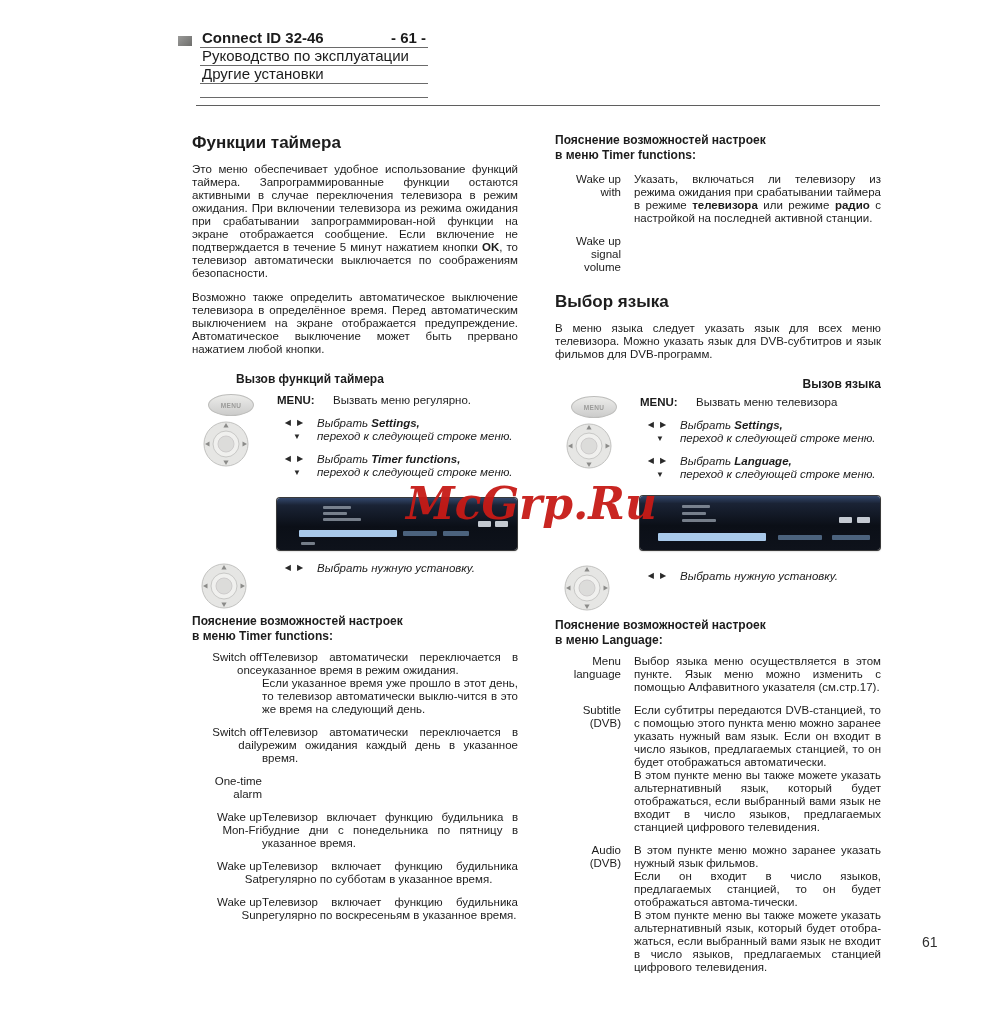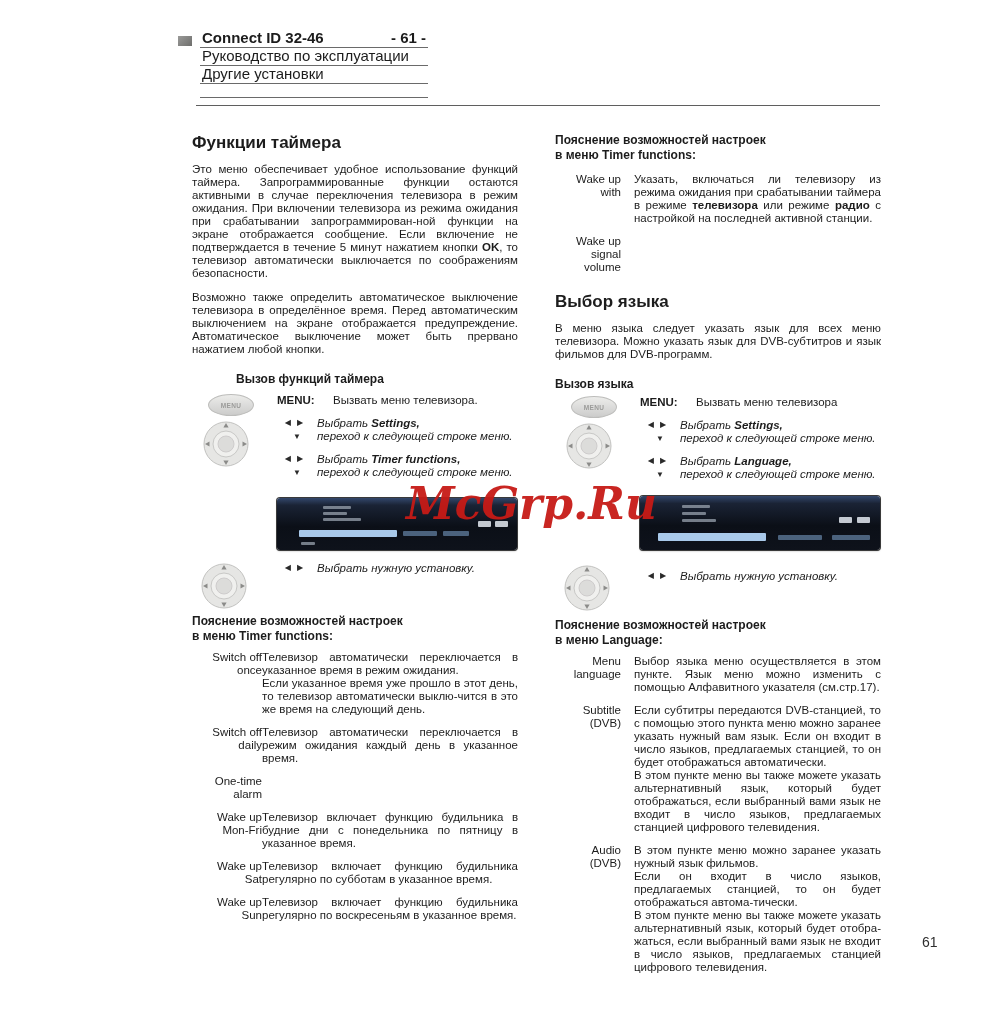--- a/index.html
+++ b/index.html
@@ -96,21 +96,21 @@
         <circle cx="24" cy="24" r="22" fill="#e6e6e4" stroke="#c2c2c0"></circle>
         <circle cx="24" cy="24" r="13" fill="#f0f0ee" stroke="#c8c8c6"></circle>
         <circle cx="24" cy="24" r="8" fill="#dcdcda" stroke="#cecccc"></circle>
         <path d="M24 3 l2.6 4.5 h-5.2 z" fill="#8b8b89"></path>
         <path d="M24 45 l2.6 -4.5 h-5.2 z" fill="#8b8b89"></path>
         <path d="M3 24 l4.5 -2.6 v5.2 z" fill="#8b8b89"></path>
         <path d="M45 24 l-4.5 -2.6 v5.2 z" fill="#8b8b89"></path>
       </svg>
       <div class="step-row menu-row">
         <span class="menu-label">MENU:</span>
-        <span class="menu-text">Вызвать меню телевизора.</span>
+        <span class="menu-text">Вызвать меню регулярно.</span>
       </div>
       <div class="arrow-row">
         <span class="keys">
           <span class="lr"><span>◀</span><span>▶</span></span>
           <span class="dn">▼</span>
         </span>
         <span class="step-text"><span>Выбрать </span><span class="b">Settings,</span><br><span>переход к следующей строке меню.</span></span>
       </div>
       <div class="arrow-row">
         <span class="keys">
@@ -231,21 +231,21 @@
             <span>Wake up</span>
             <span>signal</span>
             <span>volume</span>
           </div>
       </div>
     </div>
 
     <h1 style="margin-top:18px;">Выбор языка</h1>
     <p class="body">В меню языка следует указать язык для всех меню телевизора. Можно указать язык для DVB-субтитров и язык фильмов для DVB-программ.</p>
 
-    <h2 class="mb4" style="margin-top:16px;">Вызов языка</h2>
+    <h2 class="mb4" style="margin-top:16px;text-align:right;">Вызов языка</h2>
 
     <div class="steps" style="min-height:100px;">
       <span class="menu-oval">MENU</span>
       <svg class="dpad" style="top:26px;" width="48" height="48" viewBox="0 0 48 48">
         <circle cx="24" cy="24" r="22" fill="#e6e6e4" stroke="#c2c2c0"></circle>
         <circle cx="24" cy="24" r="13" fill="#f0f0ee" stroke="#c8c8c6"></circle>
         <circle cx="24" cy="24" r="8" fill="#dcdcda" stroke="#cecccc"></circle>
         <path d="M24 3 l2.6 4.5 h-5.2 z" fill="#8b8b89"></path>
         <path d="M24 45 l2.6 -4.5 h-5.2 z" fill="#8b8b89"></path>
         <path d="M3 24 l4.5 -2.6 v5.2 z" fill="#8b8b89"></path>

